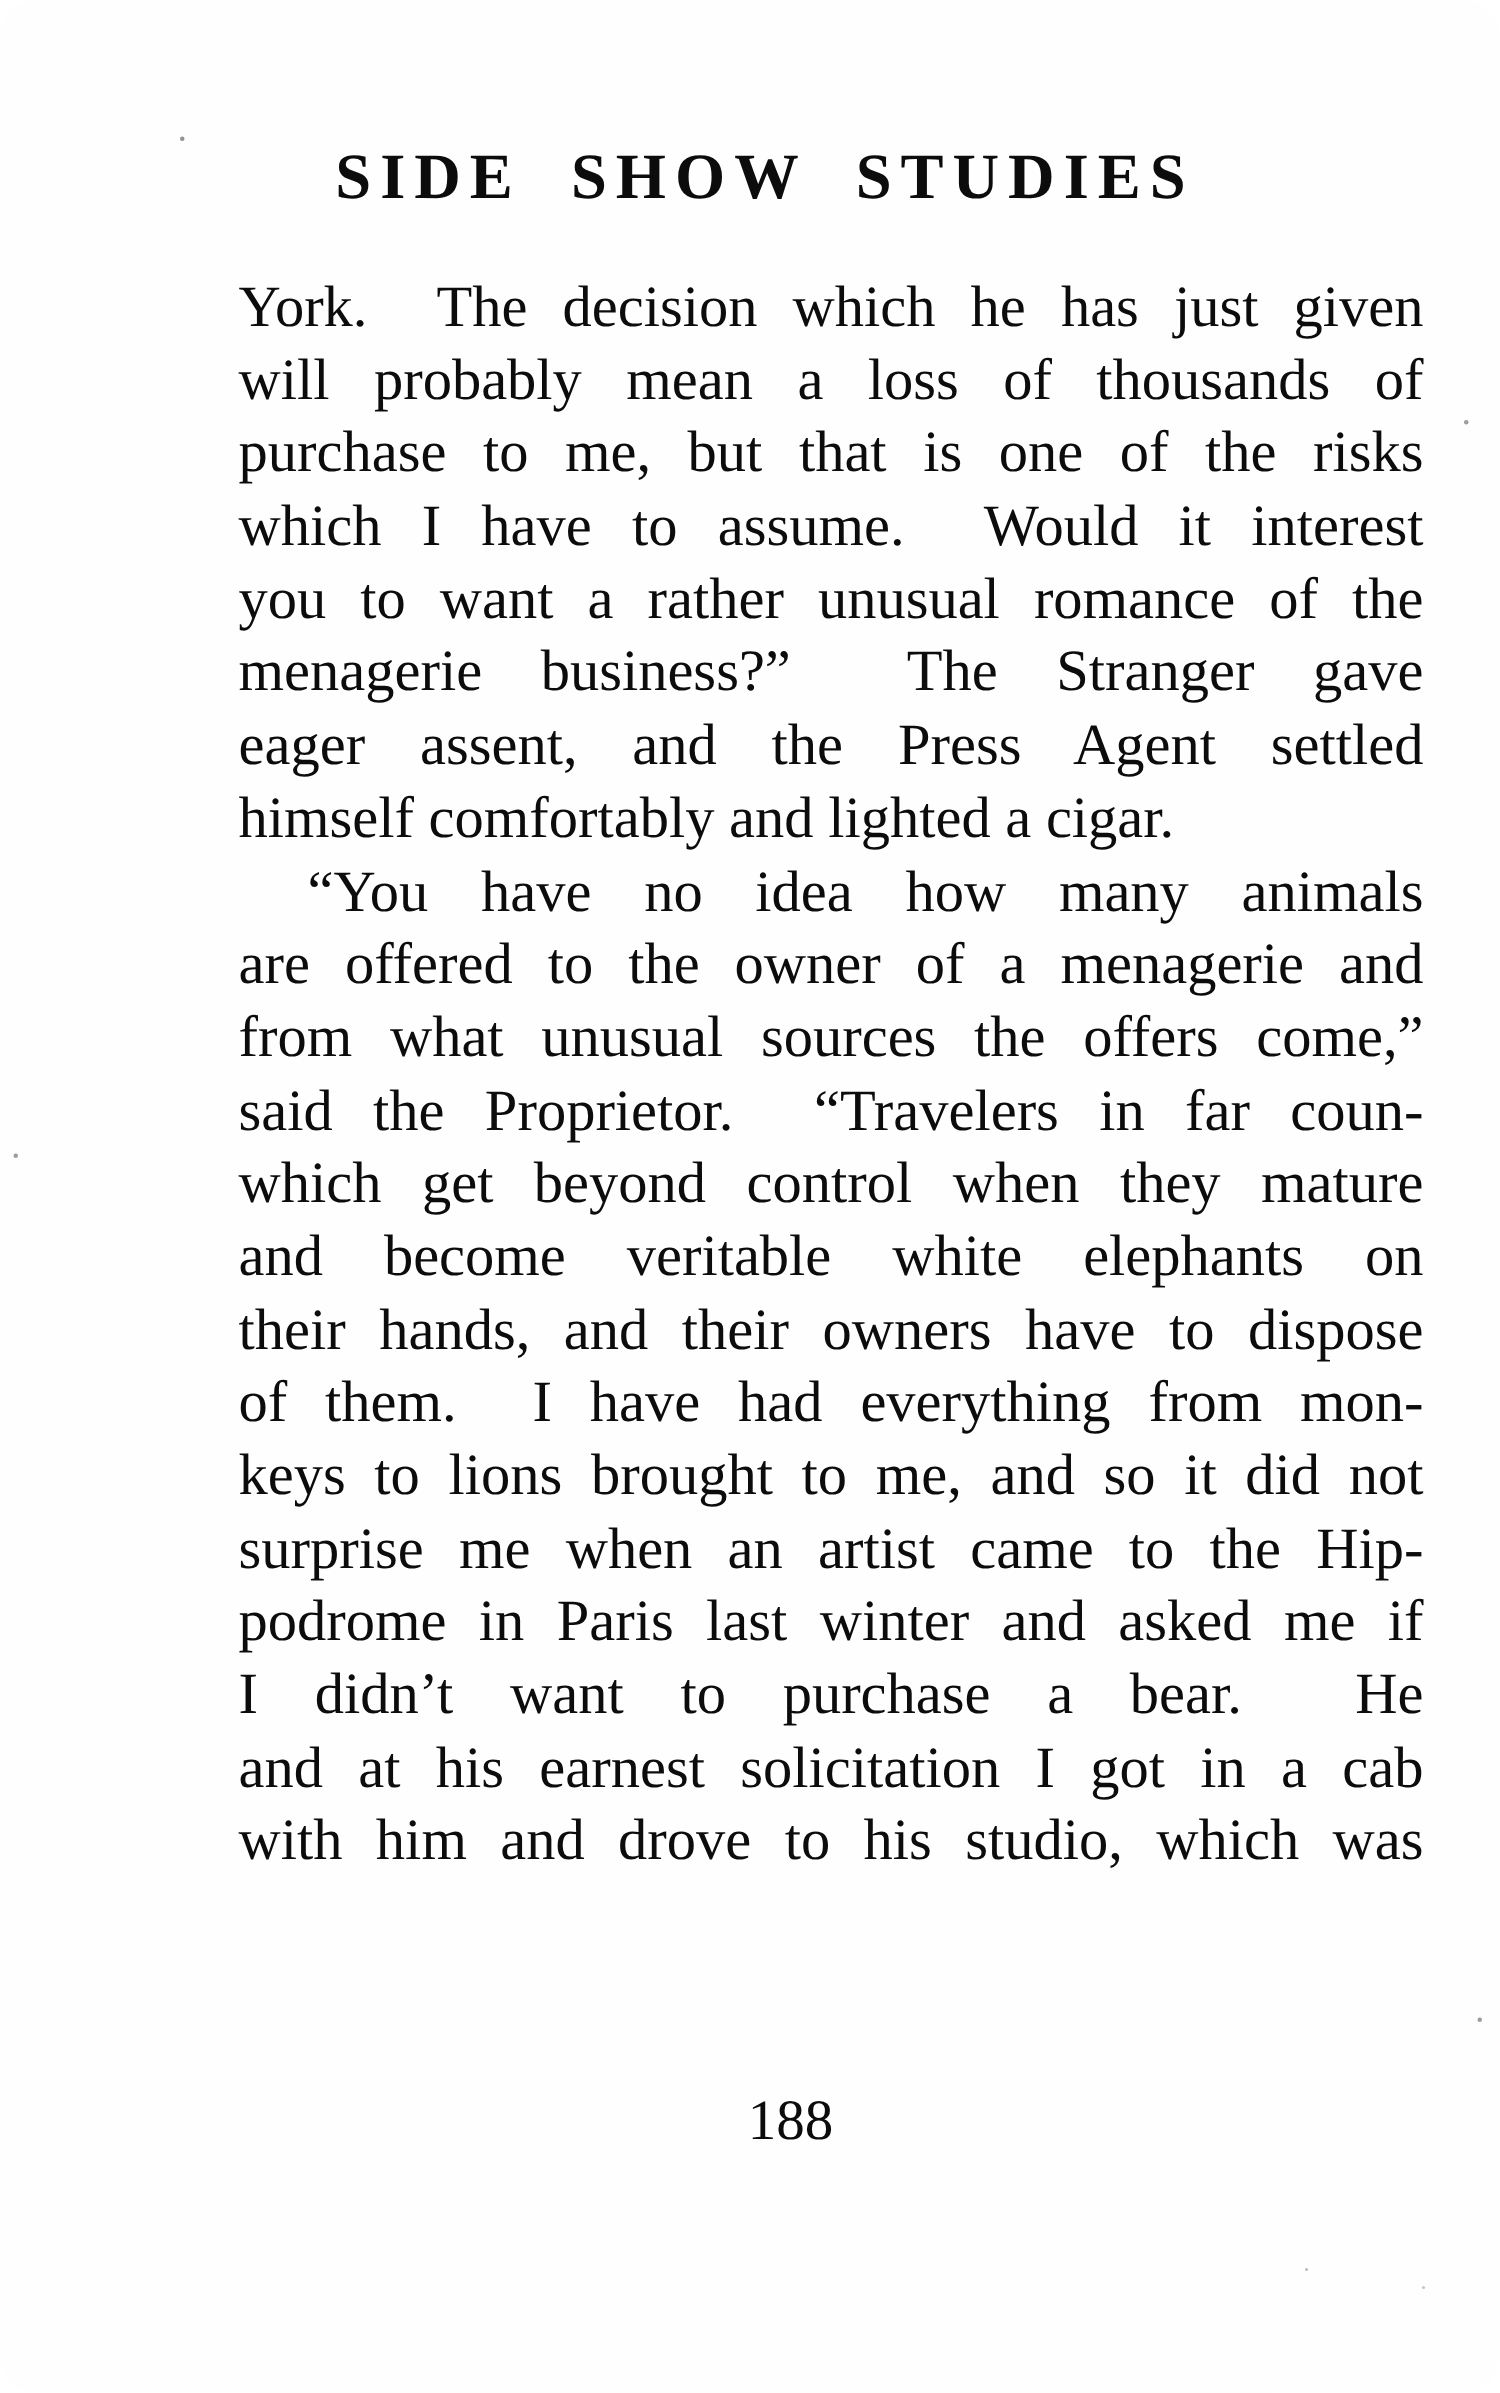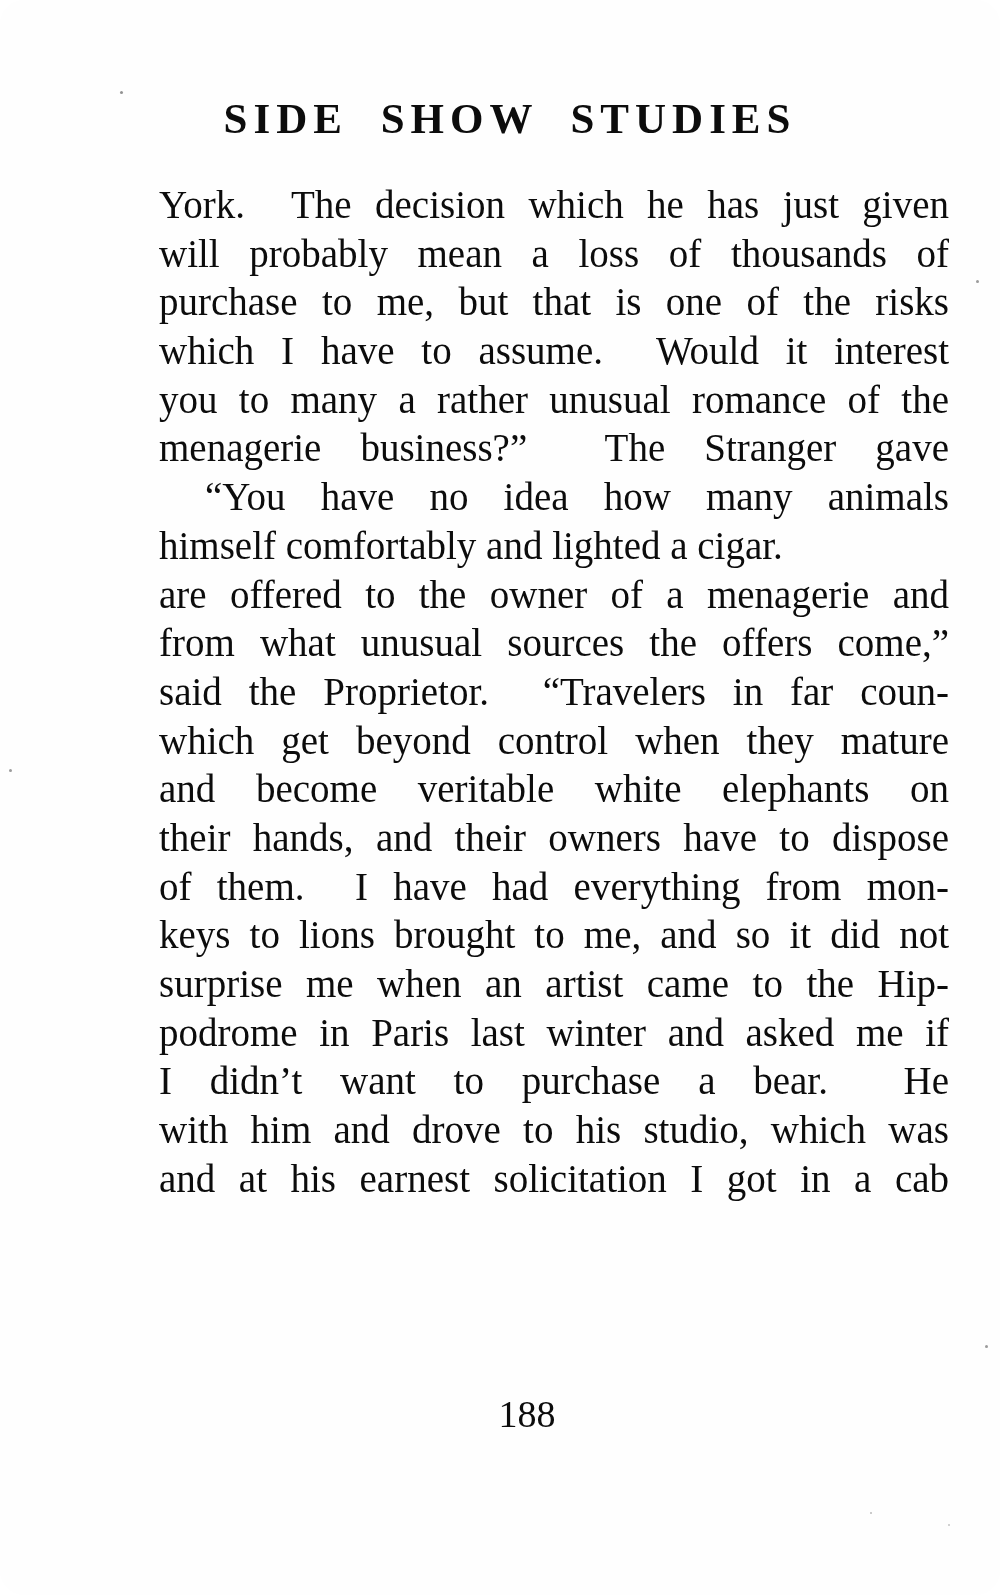--- a/index.html
+++ b/index.html
@@ -74,37 +74,38 @@
 
 <div class="page">
 
   <div class="title">SIDE SHOW STUDIES</div>
 
   <div class="text-block">
       <div class="line just">York.&nbsp; The decision which he has just given</div>
       <div class="line just">will probably mean a loss of thousands of</div>
       <div class="line just">purchase to me, but that is one of the risks</div>
       <div class="line just">which I have to assume.&nbsp; Would it interest</div>
-      <div class="line just">you to many a rather unusual romance of the</div>
+      <div class="line just">you to want a rather unusual romance of the</div>
       <div class="line just">menagerie business?”&nbsp; The Stranger gave</div>
+      <div class="line just">eager assent, and the Press Agent settled</div>
+      <div class="line">himself comfortably and lighted a cigar.</div>
       <div class="line just indent">“You have no idea how many animals</div>
-      <div class="line">himself comfortably and lighted a cigar.</div>
       <div class="line just">are offered to the owner of a menagerie and</div>
       <div class="line just">from what unusual sources the offers come,”</div>
       <div class="line just">said the Proprietor.&nbsp; “Travelers in far coun-</div>
       <div class="line just">which get beyond control when they mature</div>
       <div class="line just">and become veritable white elephants on</div>
       <div class="line just">their hands, and their owners have to dispose</div>
       <div class="line just">of them.&nbsp; I have had everything from mon-</div>
       <div class="line just">keys to lions brought to me, and so it did not</div>
       <div class="line just">surprise me when an artist came to the Hip-</div>
       <div class="line just">podrome in Paris last winter and asked me if</div>
       <div class="line just">I didn’t want to purchase a bear.&nbsp; He</div>
+      <div class="line just">and at his earnest solicitation I got in a cab</div>
       <div class="line just">with him and drove to his studio, which was</div>
-      <div class="line just">and at his earnest solicitation I got in a cab</div>
     </div>
 
   <div class="page-number">188</div>
 
   <div class="speck" style="left:120px; top:91px;  width:3px; height:3px; opacity:.55;"></div>
   <div class="speck" style="left:976px; top:280px; width:3px; height:3px; opacity:.5;"></div>
   <div class="speck" style="left:9px;   top:769px; width:3px; height:3px; opacity:.5;"></div>
   <div class="speck" style="left:985px; top:1345px;width:3px; height:3px; opacity:.5;"></div>
   <div class="speck" style="left:870px; top:1512px;width:2px; height:2px; opacity:.35;"></div>
   <div class="speck" style="left:948px; top:1524px;width:2px; height:2px; opacity:.3;"></div>

